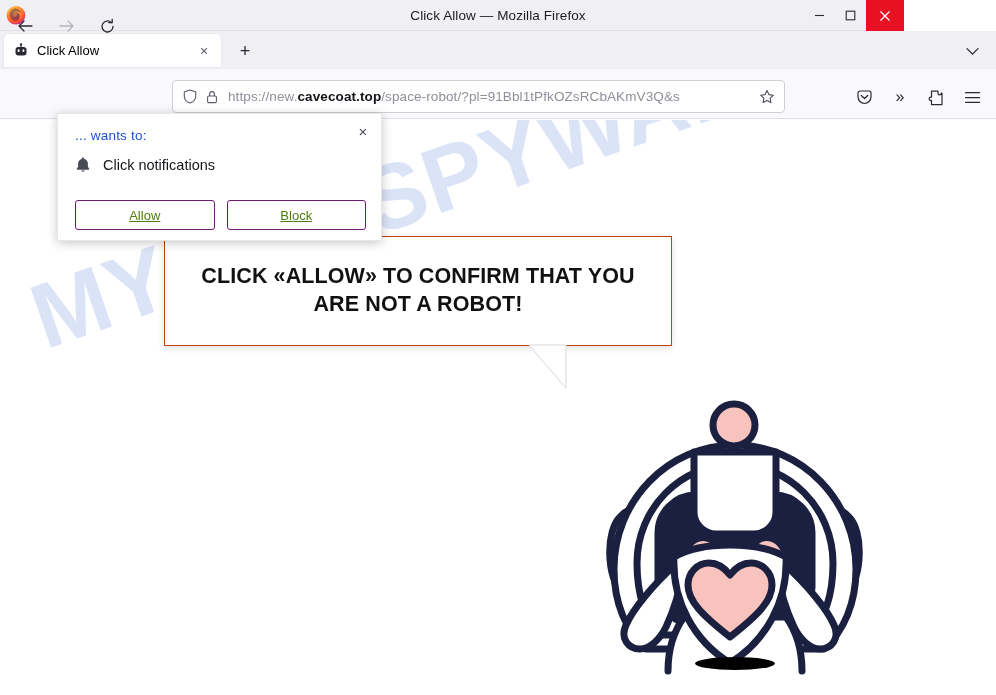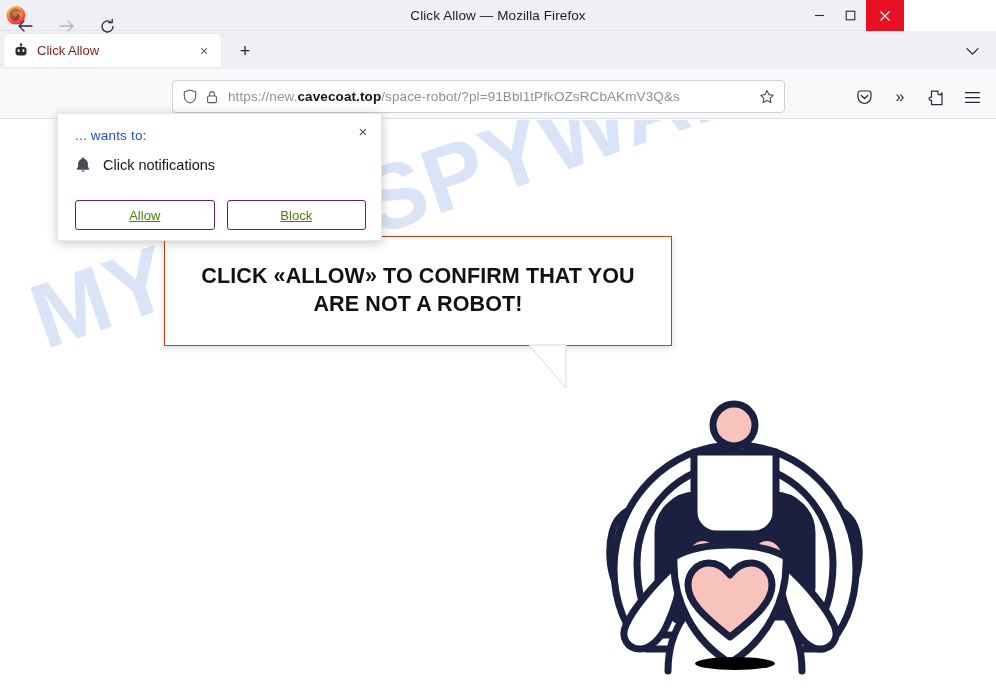--- a/index.html
+++ b/index.html
@@ -63,21 +63,21 @@
     display: flex; align-items: center;
     box-shadow: 0 0 0 .5px rgba(0,0,0,.06);
   }
   .tab-favicon {
     width: 16px; height: 16px;
     margin-left: 9px; margin-right: 8px;
     flex: 0 0 auto;
   }
   .tab-title {
     font-size: 13px;
-    color: #7f1d1d;
+    color: #000000;
     flex: 1 1 auto;
     white-space: nowrap; overflow: hidden; text-overflow: ellipsis;
   }
   .tab-close {
     width: 22px; height: 22px;
     margin-right: 6px;
     display: flex; align-items: center; justify-content: center;
     color: #5b5b66; font-size: 14px; line-height: 1;
   }
   .newtab {

